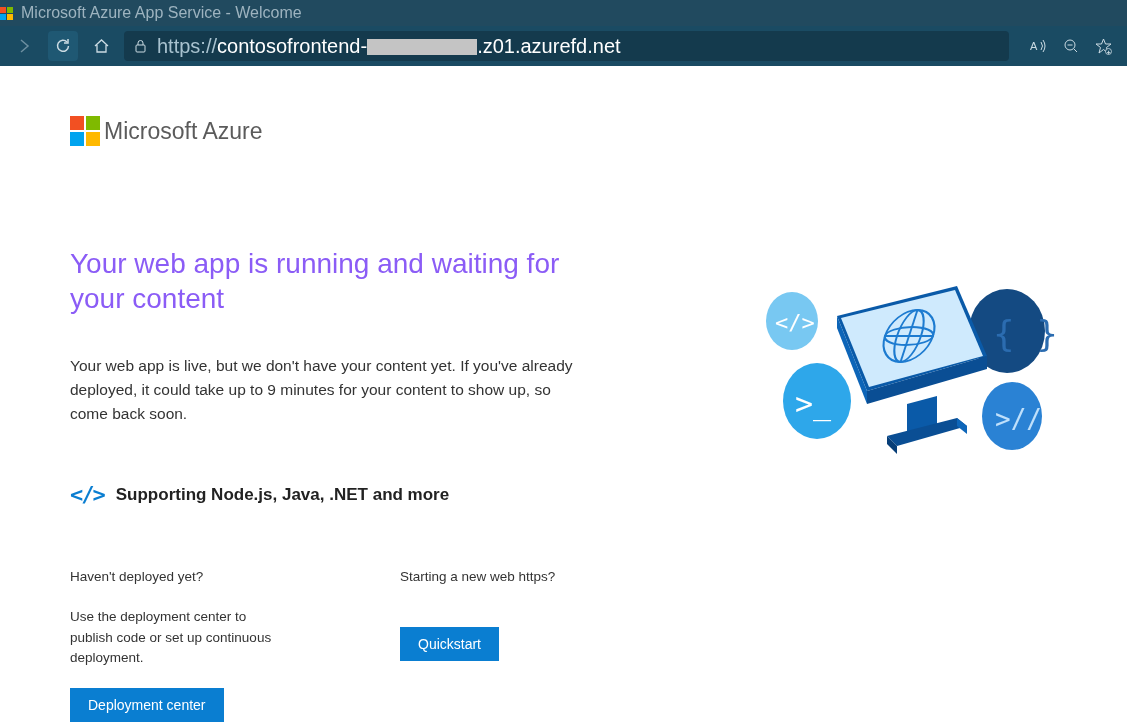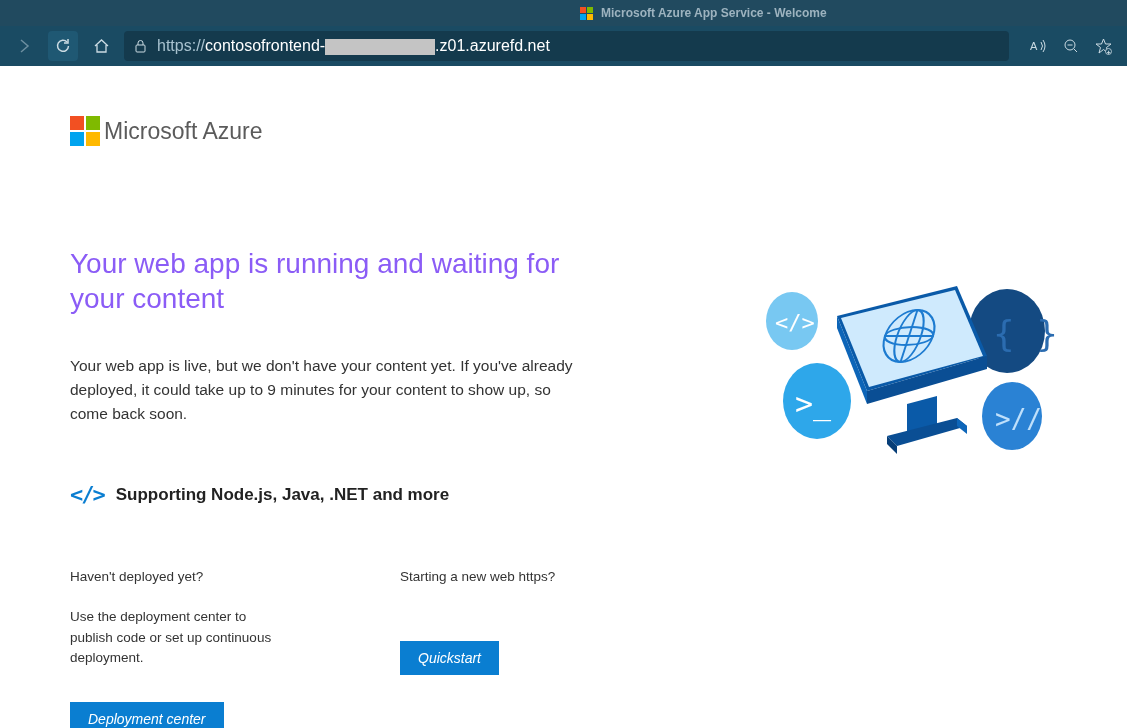--- a/index.html
+++ b/index.html
@@ -4,24 +4,22 @@
 <style>
   * { box-sizing: border-box; margin: 0; padding: 0; }
   html, body { width: 1127px; height: 728px; font-family: "Segoe UI", Arial, sans-serif; background: #fff; overflow: hidden; }
 
   
   .tabbar {
     height: 26px;
     background: #214a5f;
     display: flex;
     align-items: center;
-    padding-left: 580px;
     color: #9db3bf;
-    font-size: 12px;
-    font-weight: bold;
+    font-size: 16px;
   }
   .tabbar .ms-logo { margin-right: 8px; display:flex; }
   .toolbar {
     height: 40px;
     background: #1a4b63;
     display: flex;
     align-items: center;
     padding: 0 10px;
     gap: 8px;
     color: #cbdbe3;
@@ -34,21 +32,21 @@
   .toolbar .icon.square { background: #1f5873; }
   .addressbar {
     flex: 1;
     height: 30px;
     background: #143a4d;
     border-radius: 4px;
     display: flex;
     align-items: center;
     padding: 0 10px;
     color: #d6e3eb;
-    font-size: 16px;
+    font-size: 20px;
     gap: 10px;
   }
   .addressbar .url-main { color: #ffffff; font-weight: 500; }
   .addressbar .url-rest { color: #a8c2cf; }
   .addressbar .redacted {
     display: inline-block;
     width: 110px; height: 16px;
     background: #c4c4c4;
     vertical-align: middle;
   }
@@ -74,28 +72,27 @@
 
   .supporting { display: flex; align-items: center; gap: 12px; margin-bottom: 60px; }
   .supporting .codeicon { font-size: 22px; font-weight: 700; color: #0a7ed1; font-family: Consolas, monospace; letter-spacing: -2px; }
   .supporting .codeicon .slash { color: #0a7ed1; }
   .supporting .txt { font-size: 17px; font-weight: 600; color: #222; }
 
   .cards { display: flex; gap: 110px; }
   .card { width: 220px; font-size: 13.5px; color: #333; line-height: 1.5; }
   .card .q { margin-bottom: 20px; }
   .card button {
-    margin-top: 34px;
+    margin-top: 20px;
     background: #0a7ed1;
     color: #fff;
     border: none;
     padding: 9px 18px;
     font-size: 14px;
     cursor: pointer;
-    font-style: italic;
   }
 
   .hero-illustration {
     position: absolute;
     right: 60px;
     top: 200px;
     width: 320px;
     height: 220px;
   }
 

